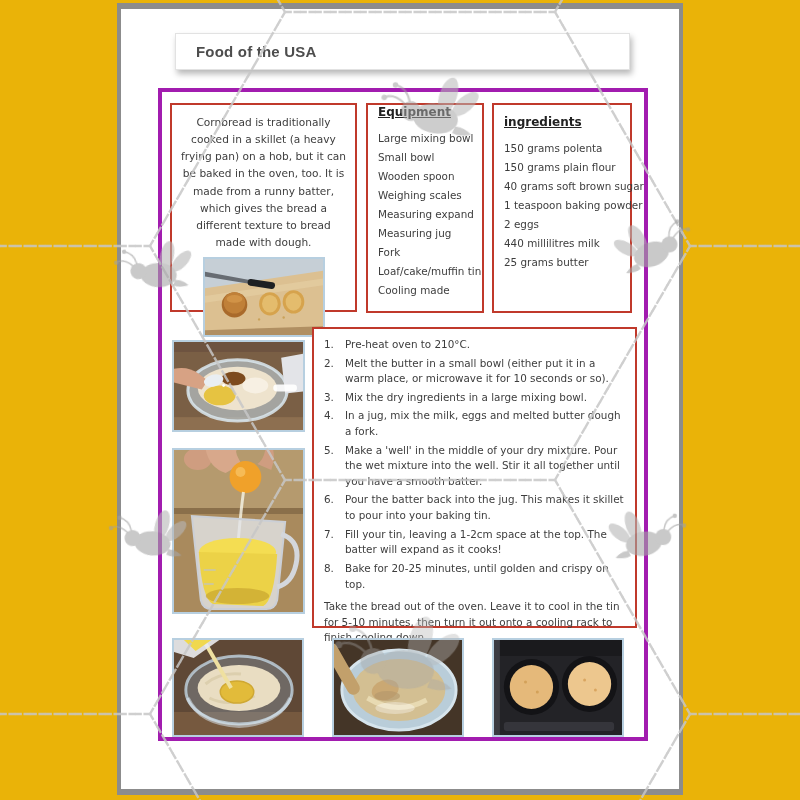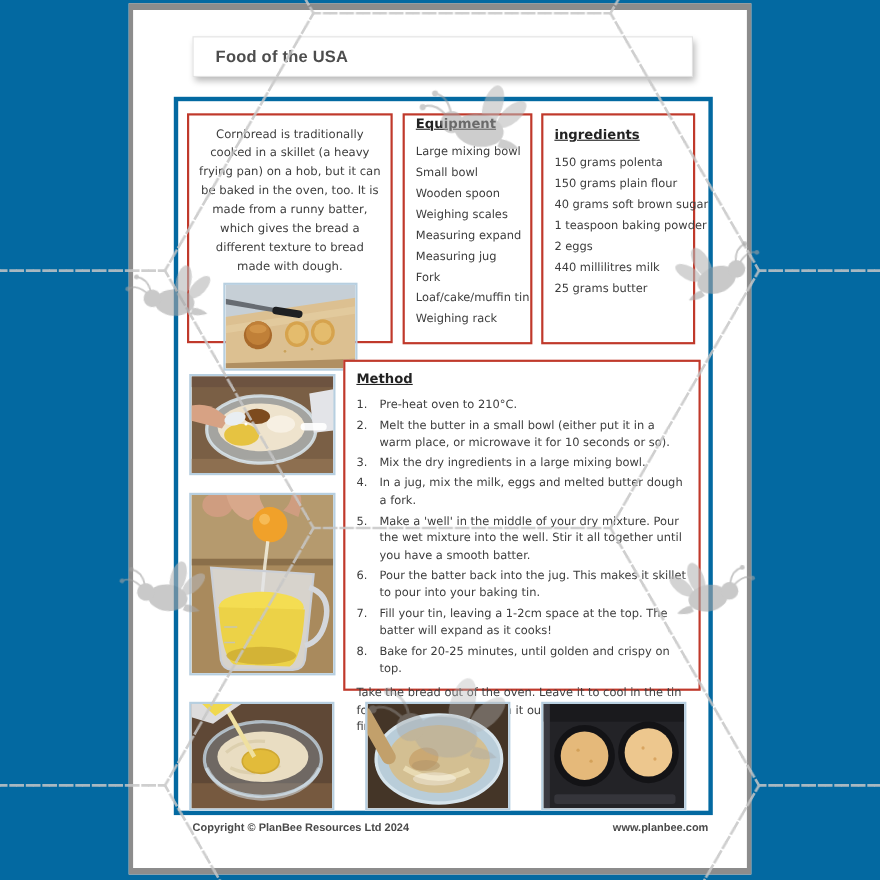--- a/index.html
+++ b/index.html
@@ -1,31 +1,31 @@
 <!DOCTYPE html>
 <html><head>
 <meta charset="utf-8">
 <style>
   html,body{margin:0;padding:0;}
   body{width:800px;height:800px;background:#ffffff;font-family:"DejaVu Sans",sans-serif;overflow:hidden;}
-  .canvas{position:relative;width:800px;height:800px;background:#0369a1;}
+  .canvas{position:relative;width:800px;height:800px;background:#eab308;}
 
   
   .page{position:absolute;left:117px;top:3px;width:566px;height:792px;box-sizing:border-box;
         background:#fff;border:4px solid #8c8c8c;border-top-width:6px;border-bottom-width:6px;z-index:1;}
 
   
   .header-bar{position:absolute;left:54px;top:24px;width:455px;height:37px;box-sizing:border-box;
         background:#fff;border:1px solid #e2e2e2;box-shadow:2px 4px 6px rgba(0,0,0,.28);
         display:flex;align-items:center;justify-content:space-between;padding:0 22px 0 20px;}
   .header-bar span{font-family:"Liberation Sans",sans-serif;font-weight:700;font-size:15px;color:#4d4d4d;letter-spacing:.2px;}
 
   
   .blue-frame{position:absolute;left:37px;top:79px;width:490px;height:653px;box-sizing:border-box;
-        border:4px solid #0369a1;background:#fff;}
+        border:4px solid #a21caf;background:#fff;}
 
   
   .rbox{position:absolute;box-sizing:border-box;border:2px solid #c0392b;background:#fff;}
   .box-heading{font-weight:700;text-decoration:underline;color:#222;font-size:12px;margin:0 0 10px 0;}
   .intro-box{left:8px;top:11px;width:187px;height:209px;padding:9px 8px 6px 8px;text-align:center;}
   .intro-box p{margin:0;font-size:10.6px;line-height:1.62;color:#3d3d3d;}
   .equipment-box{left:204px;top:11px;width:118px;height:210px;padding:0 6px 6px 10px;}
   .ingredients-box{left:330px;top:11px;width:140px;height:210px;padding:10px 6px 6px 10px;}
   .plain-list{list-style:none;margin:0;padding:0;}
   .plain-list li{font-size:10.4px;color:#3d3d3d;line-height:1.83;white-space:nowrap;}
@@ -96,21 +96,21 @@
         <ul class="plain-list">
 
         <li>Large mixing bowl</li>
             <li>Small bowl</li>
             <li>Wooden spoon</li>
             <li>Weighing scales</li>
             <li>Measuring expand</li>
             <li>Measuring jug</li>
             <li>Fork</li>
             <li>Loaf/cake/muffin tin</li>
-            <li>Weighing rack</li>
+            <li>Cooling made</li>
           </ul>
       </div>
 
       <div class="rbox ingredients-box">
         <div class="box-heading">ingredients</div>
         <ul class="plain-list">
 
         <li>150 grams polenta</li>
             <li>150 grams plain flour</li>
             <li>40 grams soft brown sugar</li>
@@ -154,21 +154,20 @@
           <path d="M18,66 L27,150 q2,9 11,9 L93,159 q9,0 11,-9 L112,72 Z" fill="rgba(226,229,233,0.8)" stroke="#cbcfd6" stroke-width="2"></path>
           <path d="M108,84 q20,7 15,30 q-4,19 -19,23" fill="none" stroke="#d4d7dc" stroke-width="5"></path>
           <ellipse cx="64" cy="102" rx="39" ry="14" fill="#f4dd52"></ellipse>
           <path d="M25,102 q3,46 14,52 L90,156 q11,-6 14,-52 Z" fill="#ecd247"></path>
           <ellipse cx="64" cy="146" rx="32" ry="8" fill="#c9a52f" opacity="0.7"></ellipse>
           <path d="M30,120 h12 M30,134 h10" stroke="#bfc3c9" stroke-width="1.4" opacity="0.8"></path>
         </svg>
       </div>
 
       <div class="rbox method-box">
-        <div class="box-heading">Method</div>
         <ol>
 
             <li>
               <span class="num">1.</span>
               <span class="step-text">Pre-heat oven to 210°C.</span>
             </li>
 
             <li>
               <span class="num">2.</span>
               <span class="step-text">Melt the butter in a small bowl (either put it in a warm place, or microwave it for 10 seconds or so).</span>
@@ -249,24 +248,20 @@
           <circle cx="97" cy="44" r="28" fill="#131316"></circle>
           <circle cx="97" cy="44" r="22" fill="#edc78e"></circle>
           <circle cx="92" cy="40" r="1.5" fill="#d9a560"></circle>
             <circle cx="103" cy="50" r="1.5" fill="#d9a560"></circle>
           <rect x="10" y="82" width="112" height="9" rx="3" fill="#35353b"></rect>
         </svg>
       </div>
 
     </div>
 
-    <div class="footer">
-      <span>Copyright © PlanBee Resources Ltd 2024</span>
-      <span>www.planbee.com</span>
-    </div>
 
   </div>
 
   <svg class="watermark" width="800" height="800" viewBox="0 0 800 800">
     <defs>
       <g id="hex">
         <polygon points="-270,0 -135,-234 135,-234 270,0 135,234 -135,234"></polygon>
       </g>
       <g id="bee">
         <ellipse cx="16" cy="-13" rx="7" ry="15" fill="#b6b6b6" transform="rotate(24 16 -13)"></ellipse>

